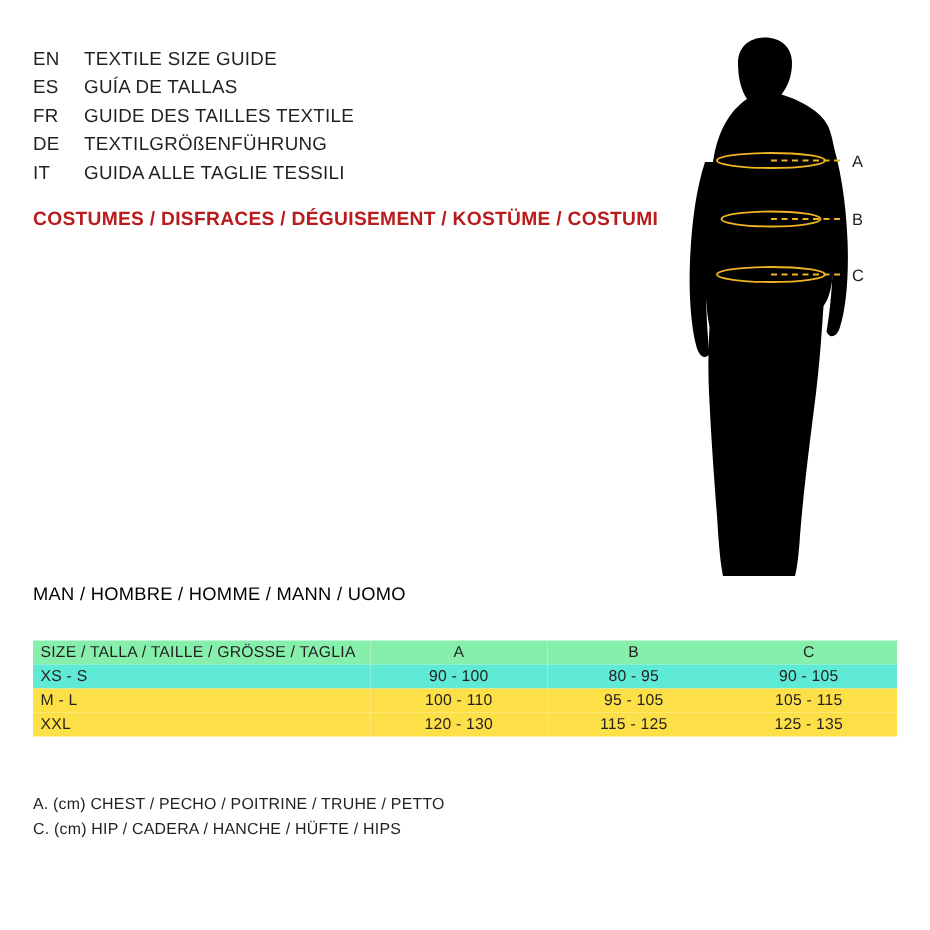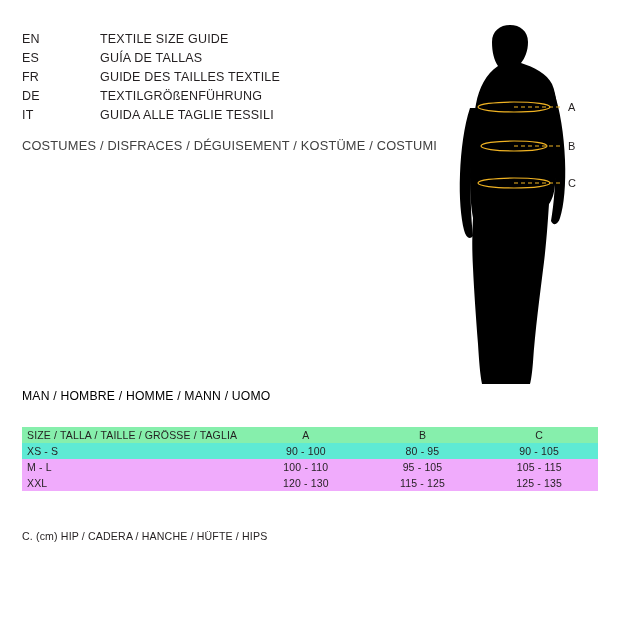--- a/index.html
+++ b/index.html
@@ -36,31 +36,30 @@
     line-height: 19px;
     letter-spacing: 0.2px;
   }
   .lang-code {
     width: 34px;
     flex: 0 0 34px;
     color: #231f20;
   }
   .lang-text {
     color: #231f20;
-    margin-left: 44px;
   }
 
   .subtitle {
     position: absolute;
     left: 22px;
     top: 138px;
     font-size: 12.8px;
-    font-weight: normal;
+    font-weight: bold;
     letter-spacing: 0.2px;
-    color: #404040;
+    color: #b91c1c;
   }
 
   
   .figure-wrap {
     position: absolute;
     left: 430px;
     top: 22px;
     width: 170px;
     height: 370px;
   }
@@ -101,21 +100,21 @@
     padding-left: 5px;
     width: 220px;
   }
   table.size-table thead tr {
     background: #86efac;
   }
   table.size-table tbody tr.odd {
     background: #5eead4;
   }
   table.size-table tbody tr.even {
-    background: #f0abfc;
+    background: #fde047;
   }
 
   
   .legend {
     position: absolute;
     left: 22px;
     top: 528px;
     font-size: 10.6px;
     line-height: 17px;
     letter-spacing: 0.15px;
@@ -227,16 +226,17 @@
       <tr class="even">
         <td class="lbl">XXL</td>
         <td>120 - 130</td>
         <td>115 - 125</td>
         <td>125 - 135</td>
       </tr>
     </tbody>
   </table>
 
   <div class="legend">
+    <div>A. (cm) CHEST / PECHO / POITRINE / TRUHE / PETTO</div>
     <div>C. (cm) HIP / CADERA / HANCHE / HÜFTE / HIPS</div>
   </div>
 
 </div>
 
 </body></html>

